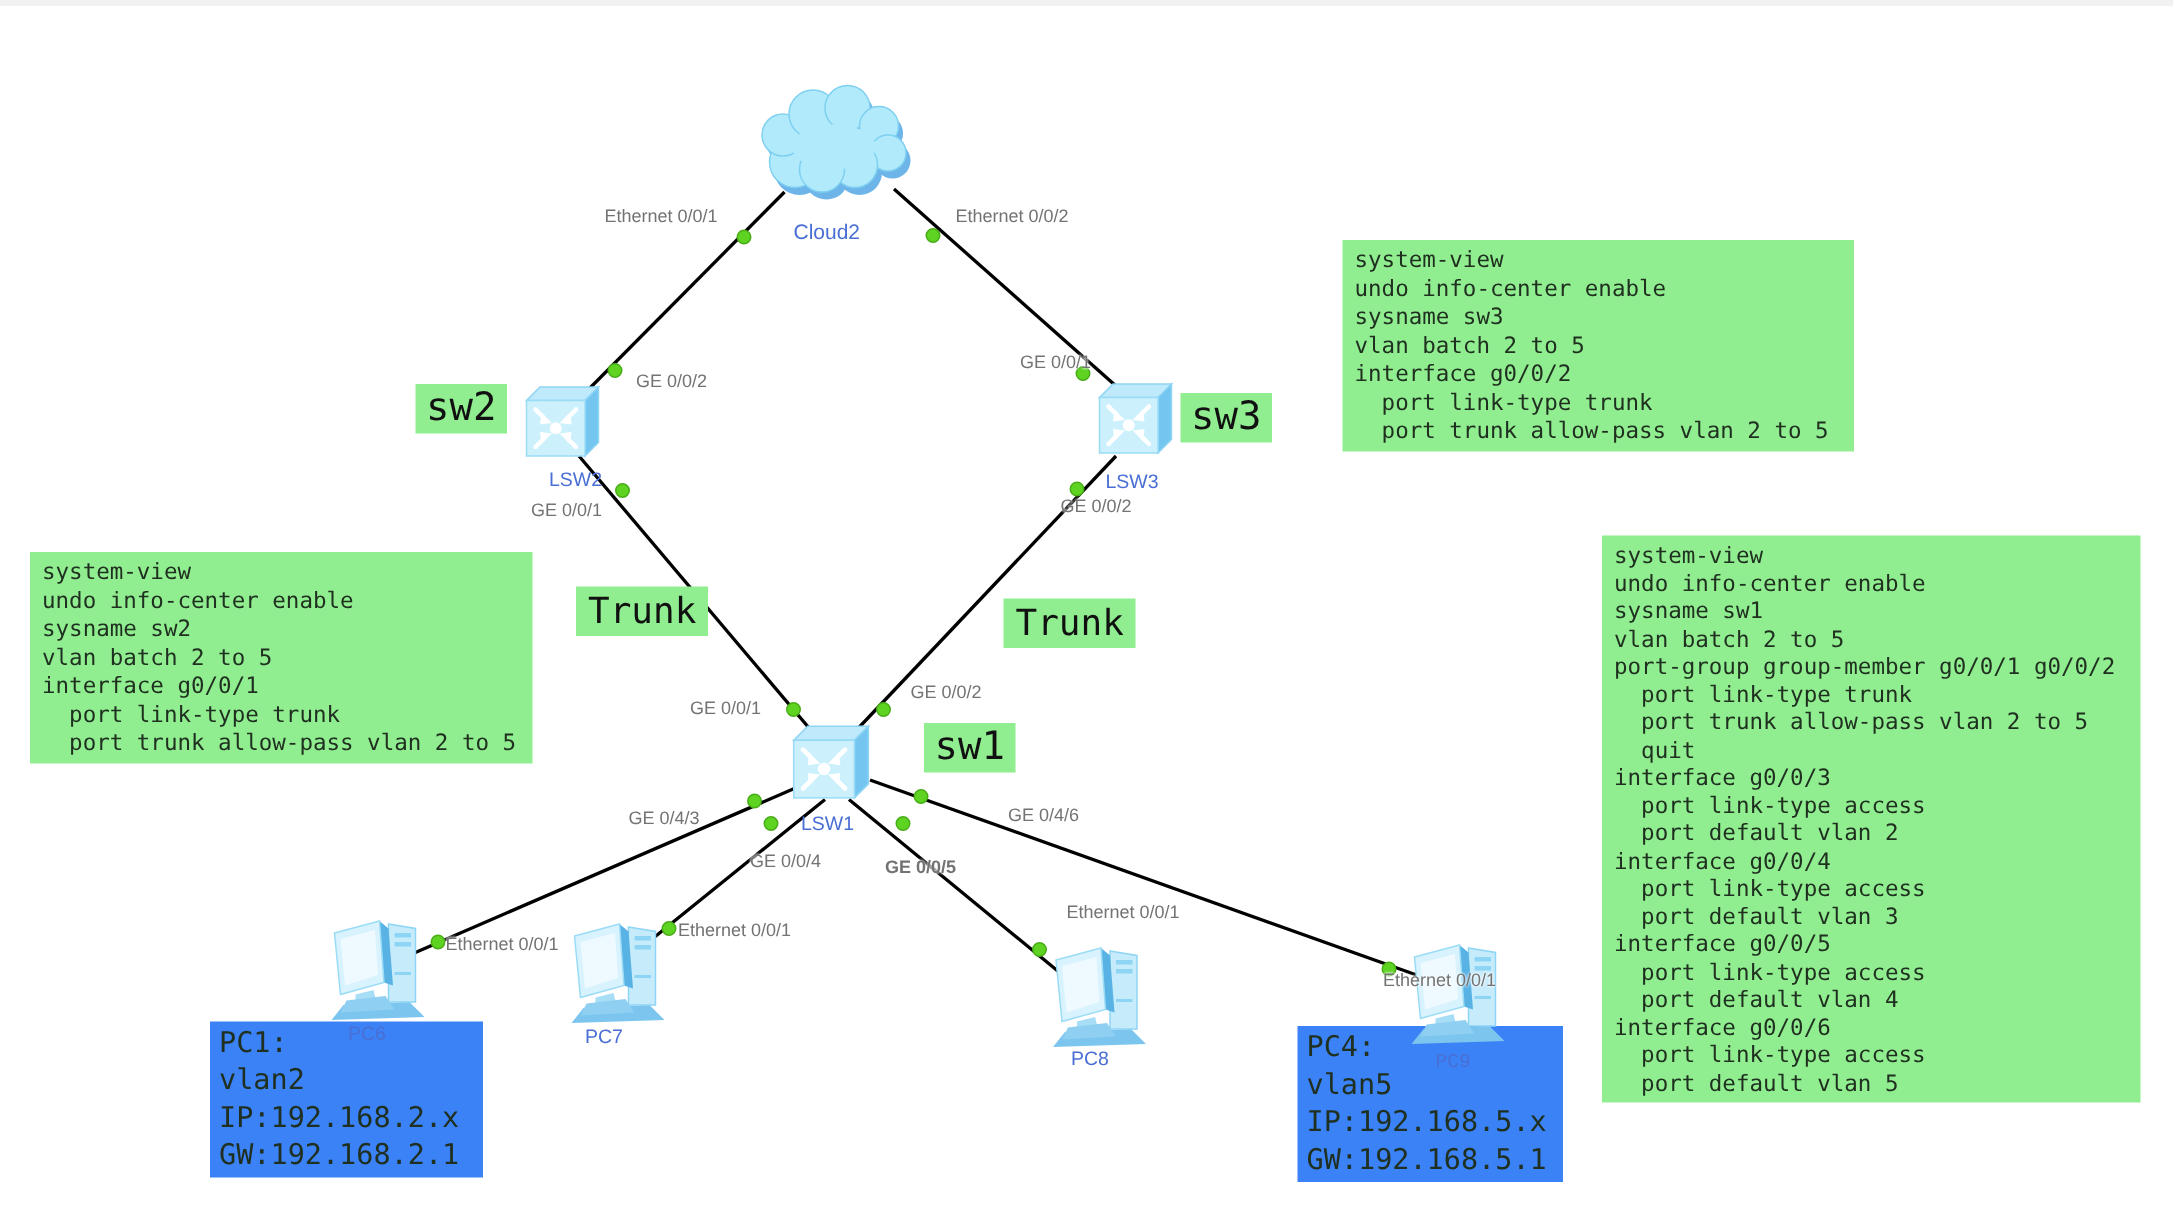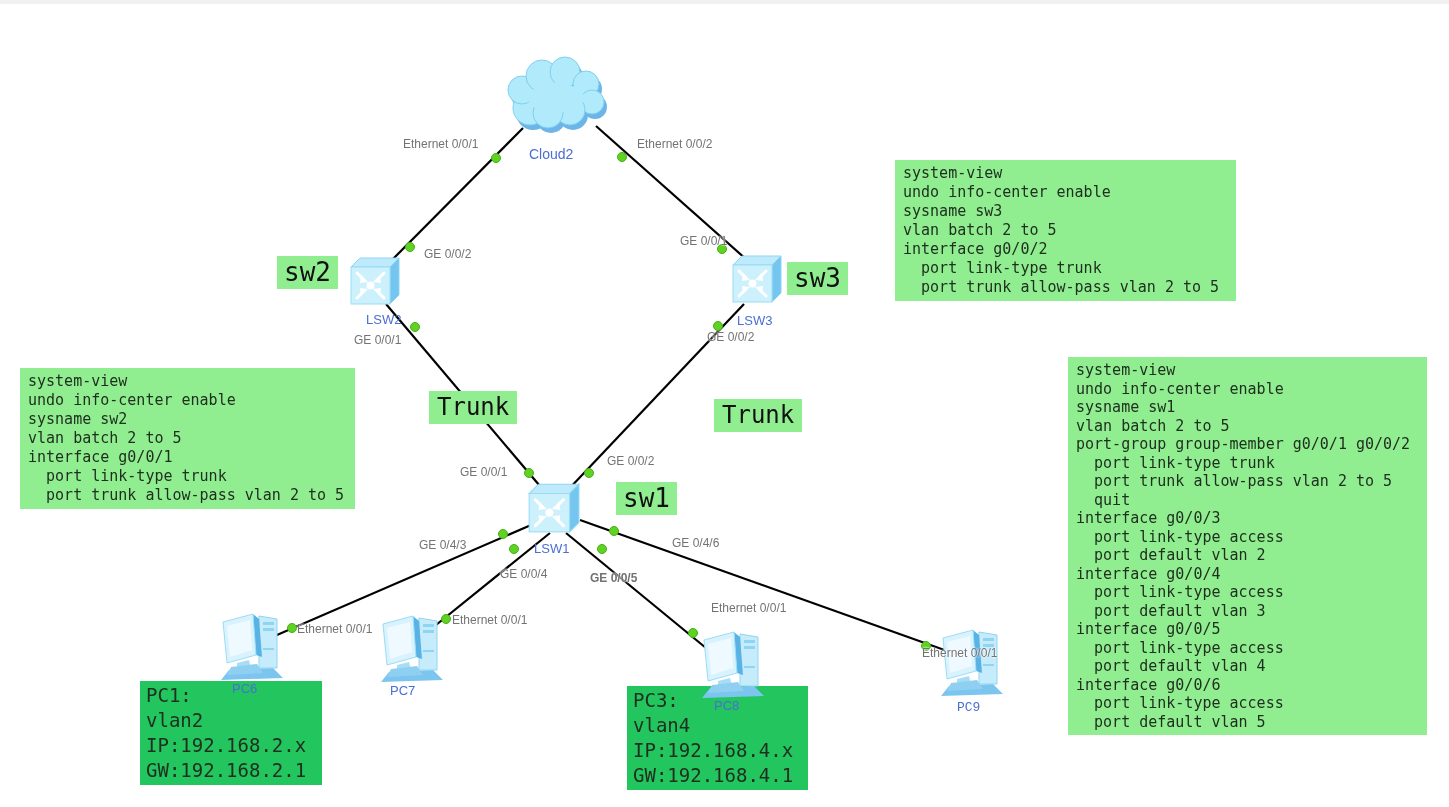--- a/index.html
+++ b/index.html
@@ -5,27 +5,27 @@
   html,body{margin:0;padding:0;background:#fff;}
   #canvas{position:relative;width:1449px;height:807px;background:#ffffff;overflow:hidden;
           font-family:"Liberation Sans",sans-serif;}
   #top-strip{position:absolute;left:0;top:0;width:1449px;height:4px;background:#f1f1f1;}
   #links{position:absolute;left:0;top:0;z-index:1;}
   #links line{stroke:#000;stroke-width:2.2;}
   #links circle{fill:#5ed321;stroke:#49ad18;stroke-width:1;}
   .note{position:absolute;z-index:2;background:#90ee90;color:#203020;
         font-family:"DejaVu Sans Mono","Liberation Mono",monospace;
         font-size:15px;line-height:19px;white-space:pre;padding:4px 8px;}
-  .pcnote{position:absolute;z-index:2;background:#22c55e;color:#203020;
+  .pcnote{position:absolute;z-index:2;background:#3b82f6;color:#203020;
         font-family:"DejaVu Sans Mono","Liberation Mono",monospace;
         font-size:19px;line-height:25px;white-space:pre;padding:2px 6px;}
   .tag{position:absolute;z-index:2;background:#90ee90;color:#111;
         font-family:"DejaVu Sans Mono","Liberation Mono",monospace;
         font-size:26px;line-height:1.2;padding:1px 7px;}
-  .tag.trunk{font-size:24px;padding:2px 8px;margin-left:45px;}
+  .tag.trunk{font-size:24px;padding:2px 8px;}
   .dev{position:absolute;z-index:3;}
   .dev-label{position:absolute;z-index:4;color:#4a6fd4;font-size:13px;white-space:nowrap;}
   .port-label{position:absolute;z-index:4;color:#737373;font-size:12px;white-space:nowrap;
         text-shadow:0 0 2px #fff,0 0 2px #fff;}
   .cloud-label{font-size:14px;}
 </style>
 </head>
 <body>
 
 <div id="canvas">
@@ -89,24 +89,24 @@
 interface g0/0/5
   port link-type access
   port default vlan 4
 interface g0/0/6
   port link-type access
   port default vlan 5</div>
   <div class="pcnote" style="left:140px;top:681px;width:170px;">PC1:
 vlan2
 IP:192.168.2.x
 GW:192.168.2.1</div>
-  <div class="pcnote" style="left:627px;top:686px;width:169px;">PC3:
-vlan4
-IP:192.168.4.x
-GW:192.168.4.1</div>
+  <div class="pcnote" style="left:865px;top:684px;width:165px;">PC4:
+vlan5
+IP:192.168.5.x
+GW:192.168.5.1</div>
 
   <div class="tag" style="left:277px;top:256px;">sw2</div>
   <div class="tag" style="left:787px;top:262px;">sw3</div>
   <div class="tag" style="left:616px;top:482px;">sw1</div>
   <div class="tag trunk" style="left:384px;top:391px;">Trunk</div>
   <div class="tag trunk" style="left:669px;top:399px;">Trunk</div>
 
   <div class="dev" style="left:498px;top:50px;">
     <svg width="115" height="88" viewBox="0 0 115 88">
       <g fill="#6db4e8">

